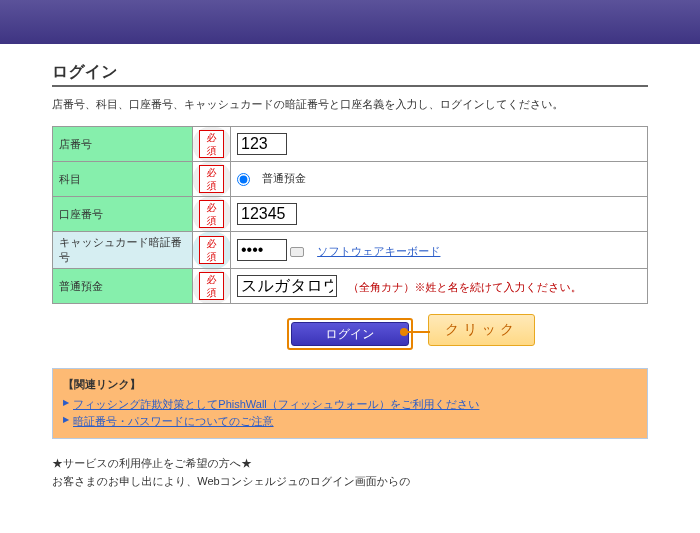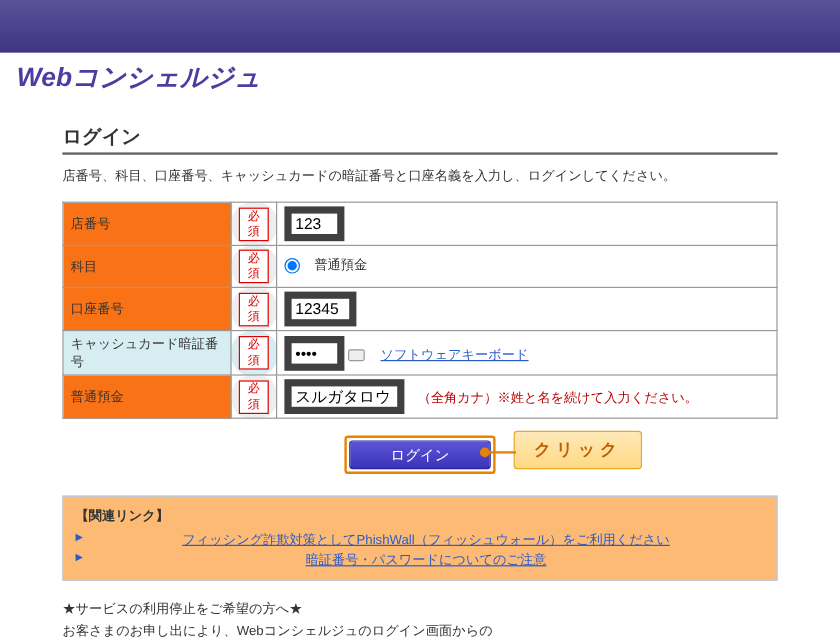--- a/index.html
+++ b/index.html
@@ -5,49 +5,48 @@
   * { box-sizing: border-box; margin: 0; padding: 0; }
   body { font-family: "MS PGothic", "Meiryo", sans-serif; font-size: 12px; color: #333; background: #fff; }
   .page { width: 700px; margin: 0 auto; position: relative; }
   .header-band { height: 44px; background: linear-gradient(#5b529a, #3e3482); display: flex; align-items: flex-end; }
   .logo { font-size: 22px; font-weight: bold; font-style: italic; color: #4a3fa0; background: #fff; padding: 6px 14px 6px 14px; width: 100%; }
   .content { padding: 18px 52px 10px 52px; }
   h2 { font-size: 16px; color: #333; border-bottom: 2px solid #666; padding-bottom: 2px; margin-bottom: 10px; font-weight: bold; }
   .instruction { font-size: 11px; margin-bottom: 14px; }
   table.form { width: 100%; border-collapse: collapse; border: 1px solid #999; }
   table.form td { border: 1px solid #999; padding: 3px 6px; font-size: 11px; vertical-align: middle; height: 22px; }
-  table.form td.label { width: 140px; background: #f97316; }
+  table.form td.label { width: 140px; background: #86efac; }
   table.form td.req { width: 38px; background: #eee; text-align: center; border-radius: 16px; }
   table.form tr.highlight td.label, table.form tr.highlight td.req { background: #d6eef2; }
   .required-badge { display: inline-block; border: 1px solid #d00; color: #d00; font-size: 10px; padding: 0 4px; line-height: 13px; background: #fff; }
-  input[type=text], input[type=password] { font-size: 13px; padding: 1px 3px; border: 6px solid #404040; }
+  input[type=text], input[type=password] { font-size: 16px; padding: 1px 3px; border: 1px solid #404040; }
   .radio-wrap { display: inline-flex; align-items: flex-end; gap: 12px; }
   .swk { color: #2a5cc8; font-size: 11px; margin-left: 8px; }
   .kbd-icon { display: inline-block; width: 14px; height: 10px; border: 1px solid #999; background: #eee; vertical-align: middle; margin-right: 2px; border-radius: 2px; }
   .note-inline { color: #b00; font-size: 11px; margin-left: 8px; }
   .login-row { text-align: center; margin: 14px 0 18px 0; position: relative; }
   .login-button-wrap { display: inline-block; border: 2px solid #e88400; border-radius: 3px; padding: 2px; position: relative; }
   .login-button { background: linear-gradient(#5b55d8, #3b34b8); color: #fff; border: 1px solid #2a2490; border-radius: 3px; width: 118px; height: 24px; font-size: 12px; cursor: pointer; }
   .click-callout { position: absolute; left: 50%; margin-left: 78px; top: -4px; }
-  .callout-box { display: inline-block; background: linear-gradient(#ffe9b8, #ffd985); border: 1px solid #e8a820; color: #c06000; font-size: 14px; font-weight: bold; padding: 6px 16px; border-radius: 3px; letter-spacing: 4px; }
+  .callout-box { display: inline-block; background: linear-gradient(#ffe9b8, #ffd985); border: 1px solid #e8a820; color: #c06000; font-size: 14px; font-weight: normal; padding: 6px 16px; border-radius: 3px; letter-spacing: 4px; }
   .callout-dot { position: absolute; left: -28px; top: 14px; width: 8px; height: 8px; background: #e88400; border-radius: 50%; }
   .callout-line { position: absolute; left: -22px; top: 17px; width: 24px; height: 2px; background: #e88400; }
   .related-box { border: 1px solid #b6cbe4; background: #fdba74; padding: 8px 10px; margin-bottom: 16px; }
   .related-box .title { font-size: 11px; font-weight: bold; margin-bottom: 4px; }
-  .related-box .link { color: #2a5cc8; font-size: 11px; padding: 1px 0 1px 10px; position: relative; display: block; text-align: center; }
+  .related-box .link { color: #2a5cc8; font-size: 11px; padding: 1px 0 1px 10px; position: relative; display: block; }
   .related-box .link::before { content: "▶"; color: #2a5cc8; font-size: 8px; position: absolute; left: 0; top: 2px; }
   .service-notice { font-size: 11px; line-height: 1.6; margin-bottom: 14px; }
 </style>
 </head>
 <body>
 
 <div class="page">
 
   <div class="header-band"></div>
-  <div class="logo">Webコンシェルジュ</div>
 
   <div class="content">
     <h2>ログイン</h2>
     <div class="instruction">店番号、科目、口座番号、キャッシュカードの暗証番号と口座名義を入力し、ログインしてください。</div>
 
     <table class="form">
       <tbody>
           <tr>
         <td class="label">店番号</td>
         <td class="req"><span class="required-badge">必須</span></td>

